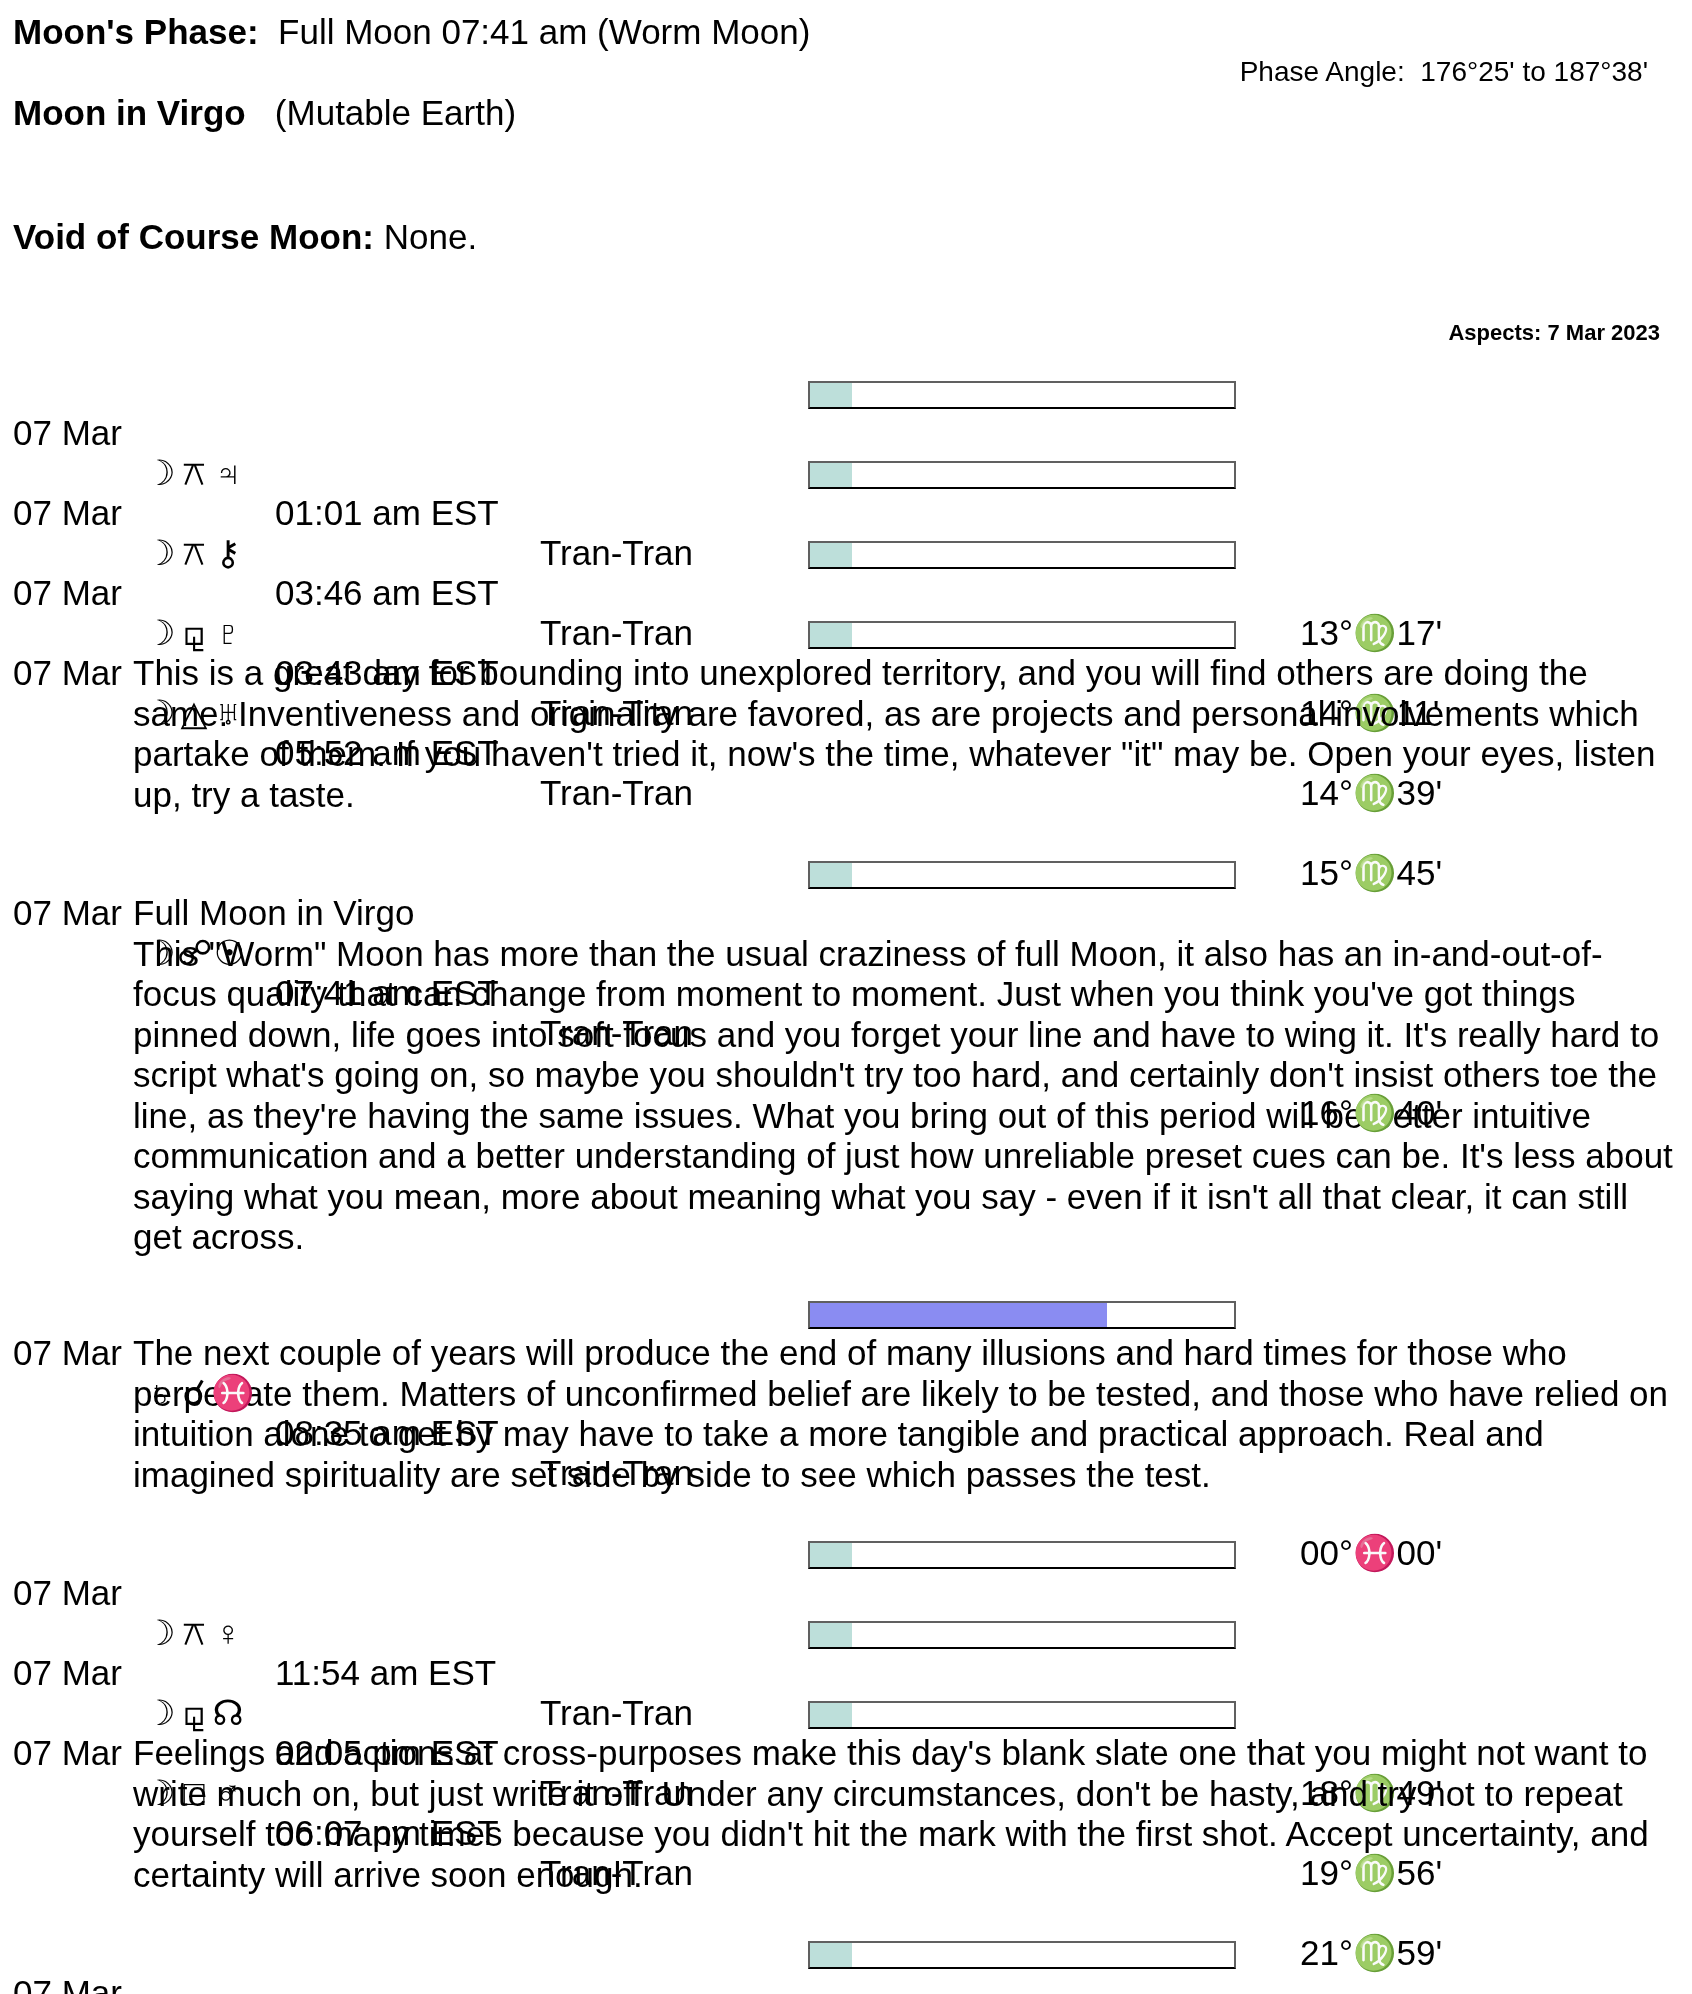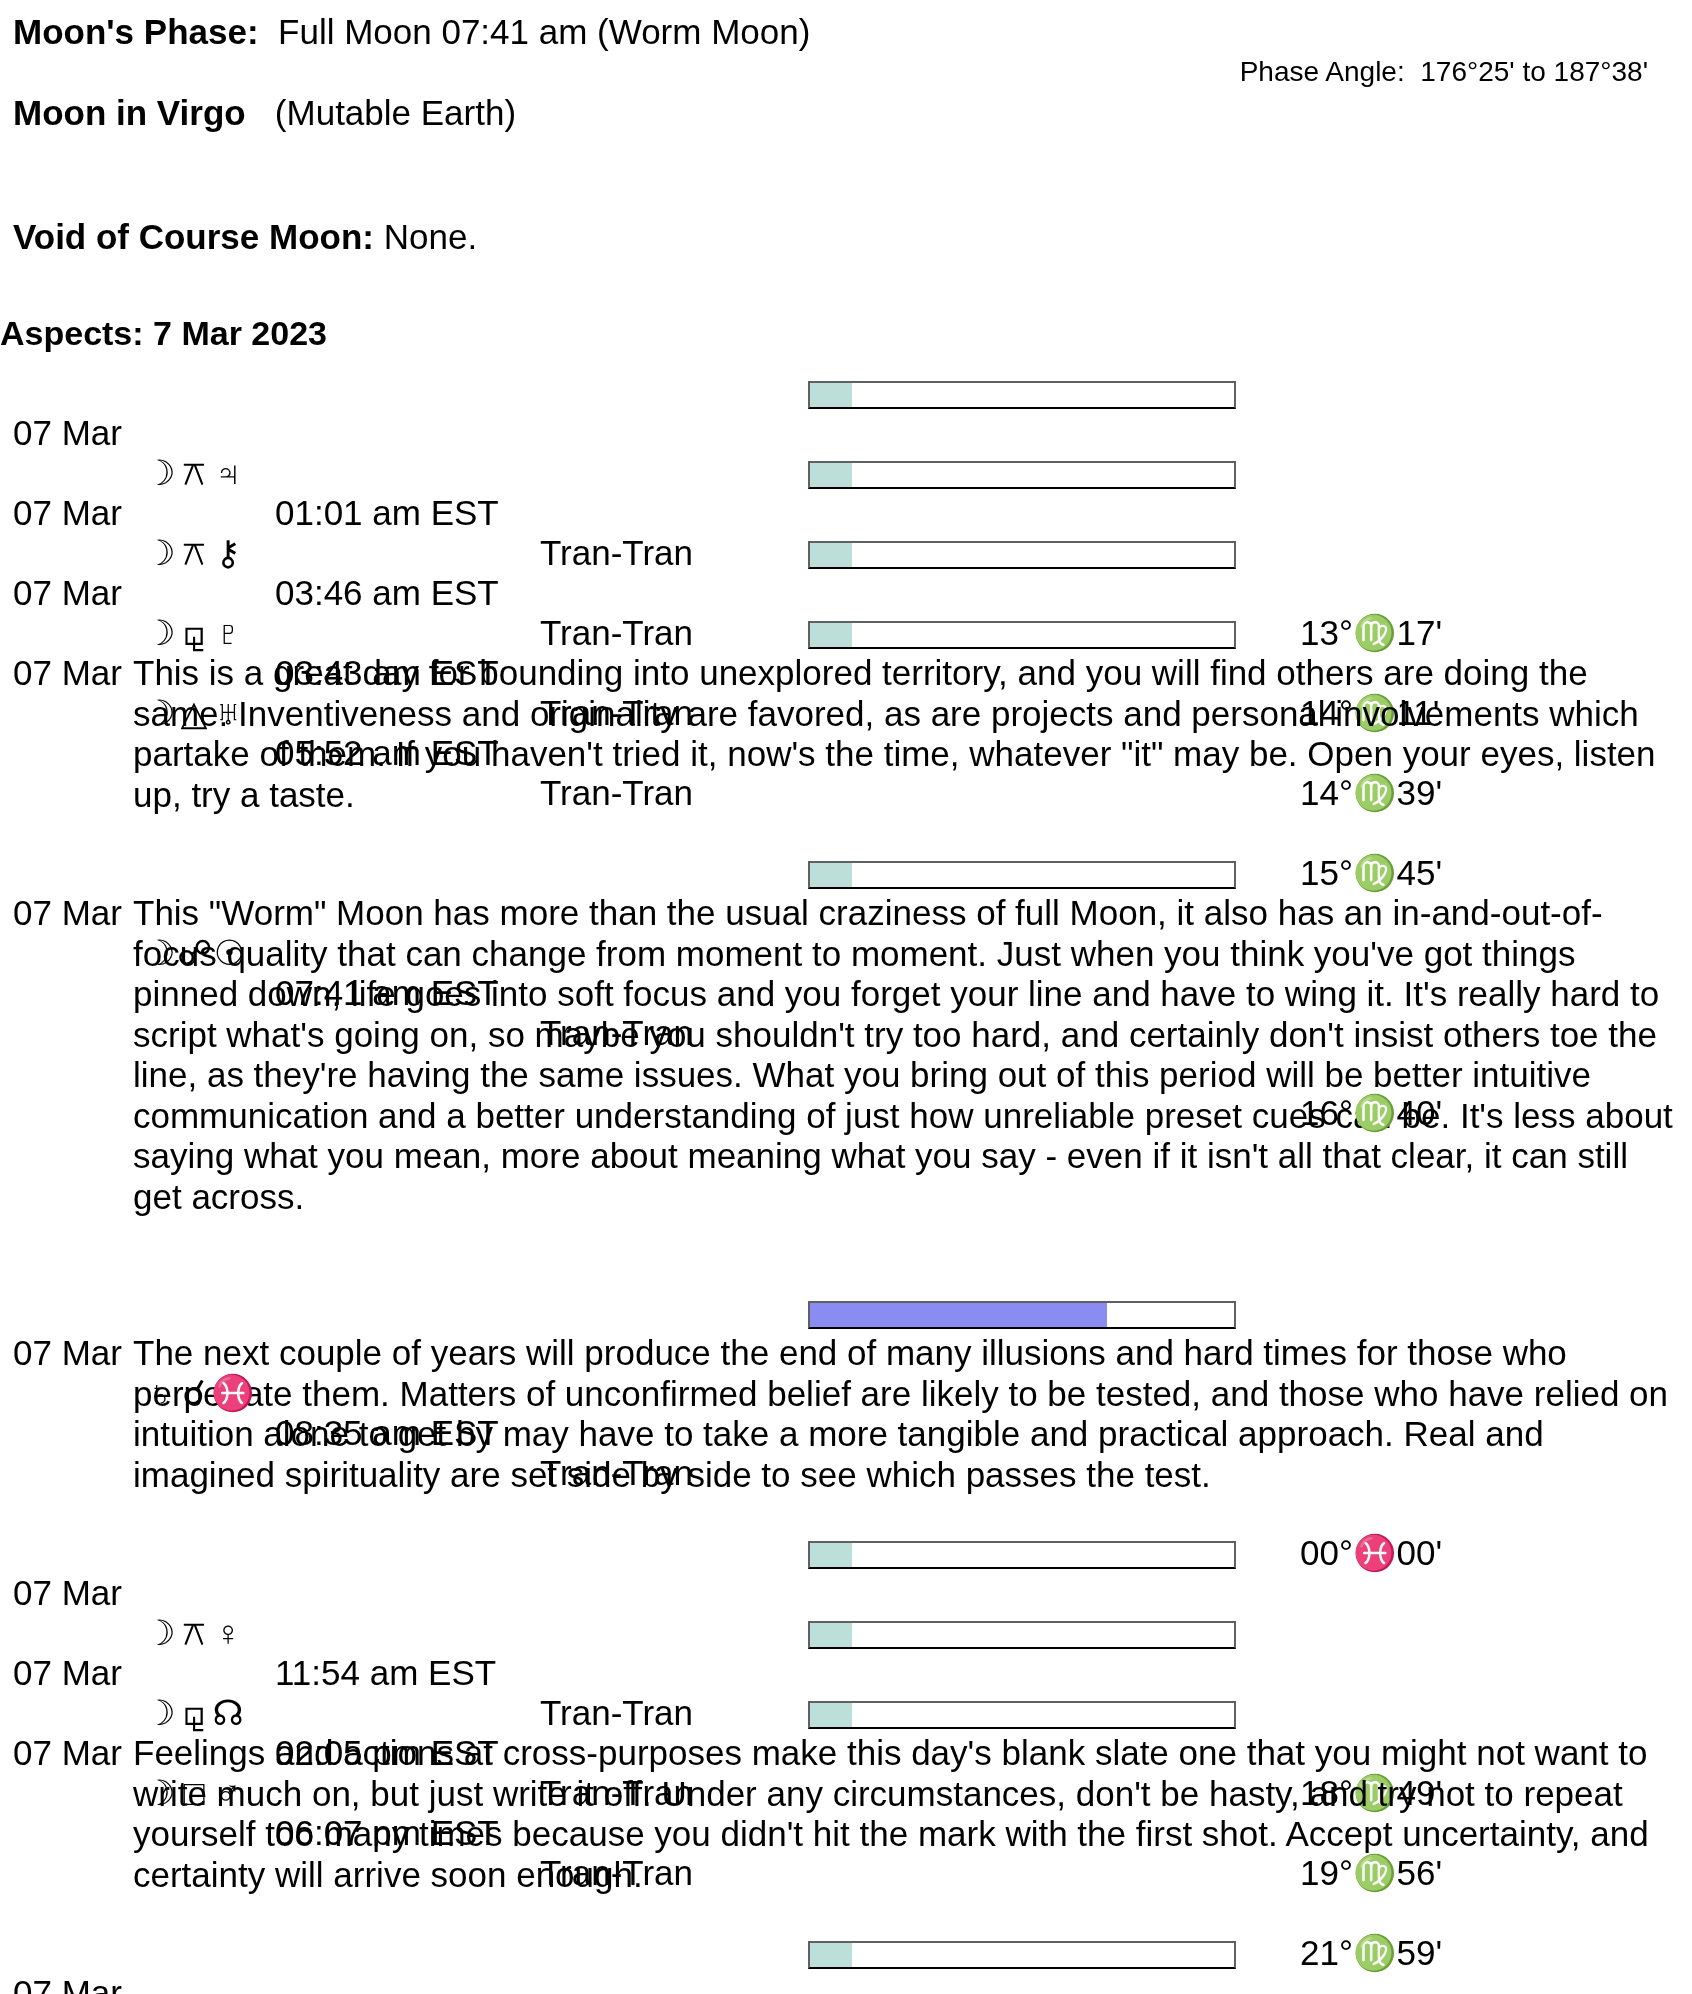--- a/index.html
+++ b/index.html
@@ -33,22 +33,22 @@
       font-size: 28px;
       line-height: 34px;
       white-space: pre;
       margin-top: 41px;
     }
     #aspects-title {
       position: absolute;
       left: 0;
       width: 1660px;
       top: 313px;
-      text-align: left;
-      font-size: 34px;
+      text-align: right;
+      font-size: 22px;
       font-weight: bold;
       line-height: 40px;
     }
     .aspect {
       position: absolute;
       left: 0;
       width: 1366px;
     }
     .aspect-row {
       position: relative;
@@ -151,20 +151,21 @@
     <div class="aspect" style="top: 853px;">
     <div class="aspect-row">
       <span class="date">07 Mar</span>
       <span class="glyphs"><span class="p1">☽</span><span class="asp">☍</span><span class="p2">☉</span></span>
       <span class="time">07:41 am EST</span>
       <span class="kind">Tran-Tran</span>
       <div class="bar"><div class="fill" style="width: 10%; background: rgb(189, 223, 218);"></div></div>
       <span class="pos">16°♍40'</span>
     </div>
     <div class="aspect-text">
+      <div class="title">Full Moon in Virgo</div>
       <div class="body">This "Worm" Moon has more than the usual craziness of full Moon, it also has an in-and-out-of-focus quality that can change from moment to moment. Just when you think you've got things pinned down, life goes into soft focus and you forget your line and have to wing it. It's really hard to script what's going on, so maybe you shouldn't try too hard, and certainly don't insist others toe the line, as they're having the same issues. What you bring out of this period will be better intuitive communication and a better understanding of just how unreliable preset cues can be. It's less about saying what you mean, more about meaning what you say - even if it isn't all that clear, it can still get across.</div>
     </div>
   </div>
     <div class="aspect" style="top: 1293px;">
     <div class="aspect-row">
       <span class="date">07 Mar</span>
       <span class="glyphs"><span class="p1">♄</span><span class="asp">☌</span><span class="p2">♓</span></span>
       <span class="time">08:35 am EST</span>
       <span class="kind">Tran-Tran</span>
       <div class="bar"><div class="fill" style="width: 70%; background: rgb(138, 140, 242);"></div></div>

